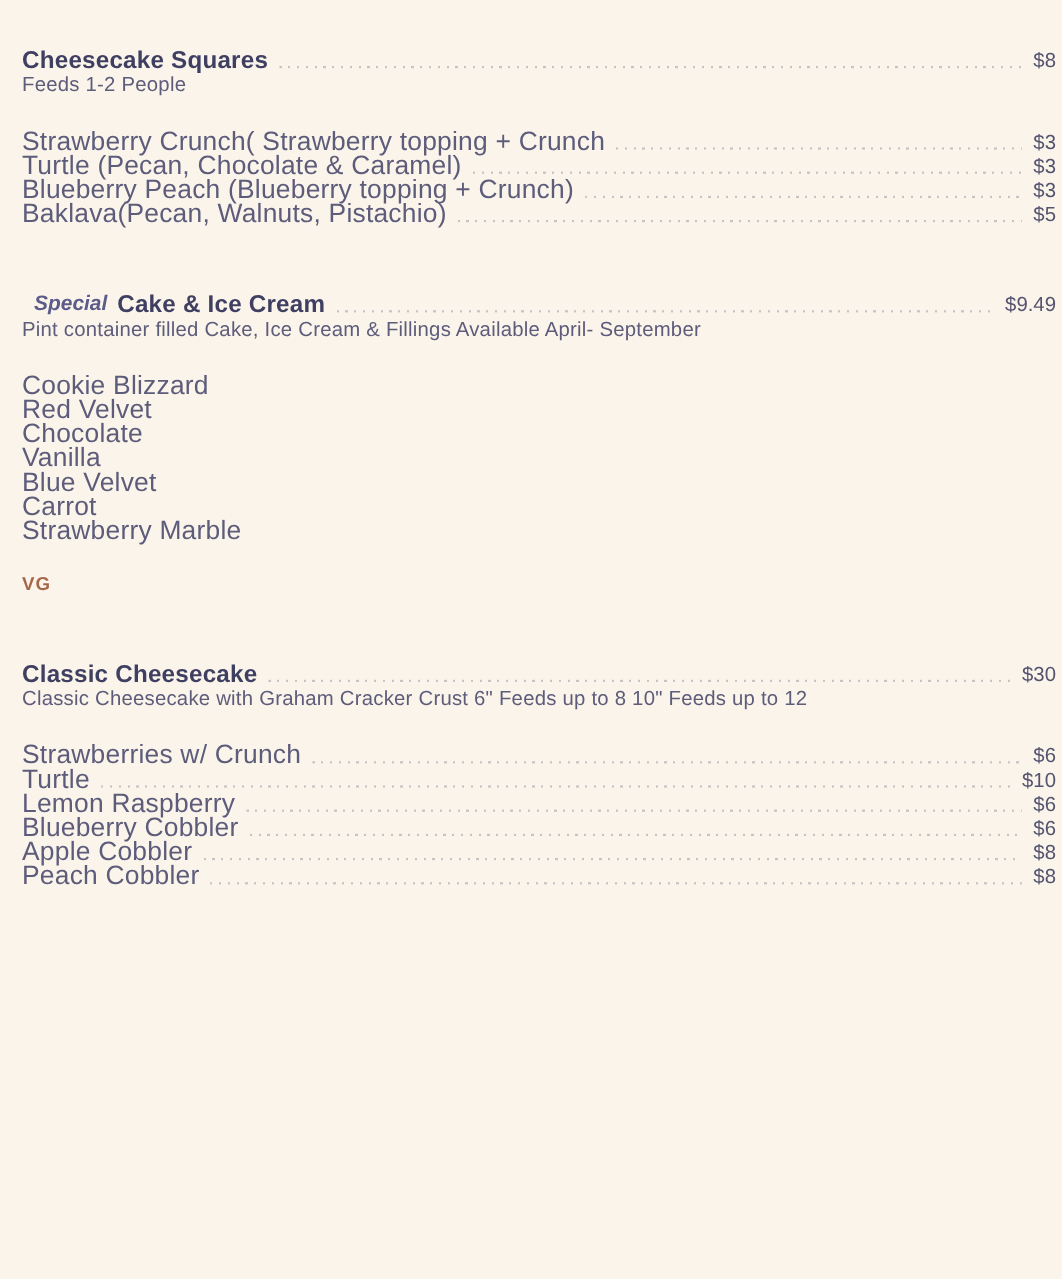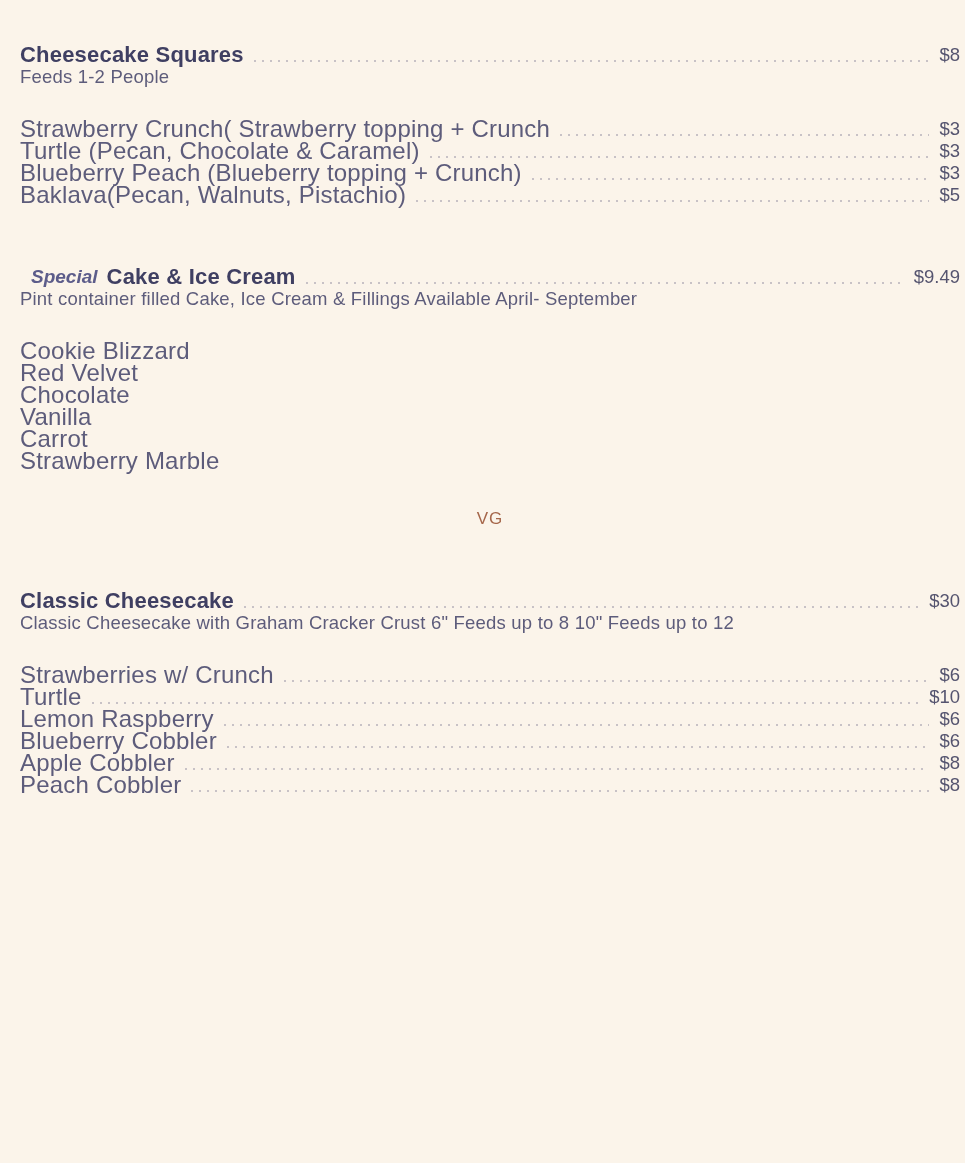--- a/index.html
+++ b/index.html
@@ -70,27 +70,26 @@
     white-space: nowrap;
   }
   .price {
     font-size: 18.5px;
     font-weight: 300;
     color: #55546f;
     line-height: 22px;
     white-space: nowrap;
   }
   .badge {
-    margin-top: 36px;
+    margin-top: 26px;
     font-size: 17px;
-    font-weight: 400;
+    font-weight: 700;
     color: #a5664a;
     letter-spacing: 1px;
     line-height: 22px;
-    text-align: center;
   }
 </style>
 </head>
 <body>
 
 <div class="menu">
     <div class="section">
       <div class="row title-row">
         <span class="section-title">Cheesecake Squares</span>
         <div class="leader"></div>
@@ -135,20 +134,23 @@
         <div class="row item-row">
           <span class="item-name">Red Velvet</span>
         </div>
         <div class="row item-row">
           <span class="item-name">Chocolate</span>
         </div>
         <div class="row item-row">
           <span class="item-name">Vanilla</span>
         </div>
         <div class="row item-row">
+          <span class="item-name">Blue Velvet</span>
+        </div>
+        <div class="row item-row">
           <span class="item-name">Carrot</span>
         </div>
         <div class="row item-row">
           <span class="item-name">Strawberry Marble</span>
         </div>
       </div>
       <div class="badge">VG</div>
     </div>
     <div class="section">
       <div class="row title-row">

